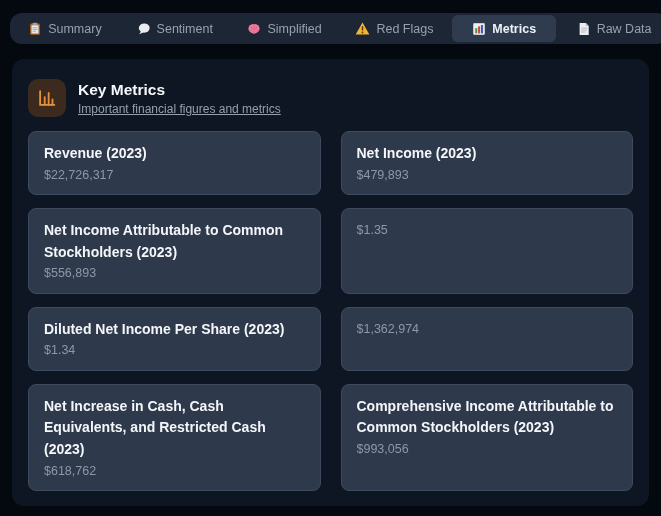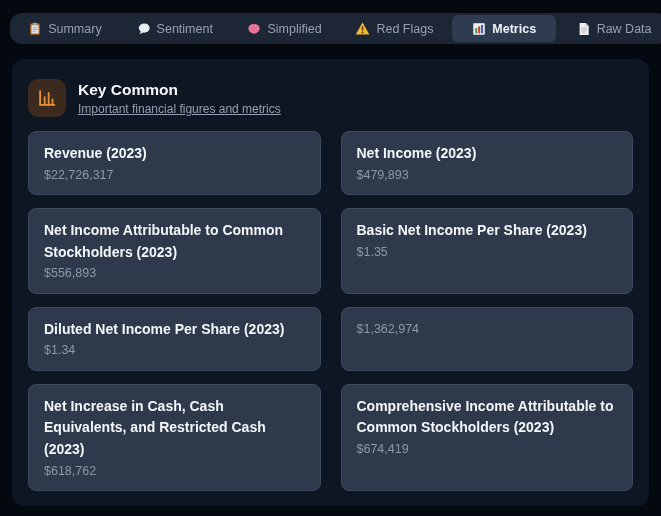--- a/index.html
+++ b/index.html
@@ -136,51 +136,50 @@
   <div class="header">
     <div class="hicon">
       <svg width="22" height="22" viewBox="0 0 24 24" fill="none" stroke="#e5913c" stroke-width="2" stroke-linecap="round">
         <path d="M4.5 4.5 V19.5 H20"></path>
         <line x1="9.5" y1="11" x2="9.5" y2="19.5"></line>
         <line x1="13.8" y1="6.5" x2="13.8" y2="19.5"></line>
         <line x1="18" y1="13.5" x2="18" y2="19.5"></line>
       </svg>
     </div>
     <div class="htext">
-      <div class="title">Key Common</div>
+      <div class="title">Key Metrics</div>
       <div class="subtitle">Important financial figures and metrics</div>
     </div>
   </div>
 
   <div class="grid">
     <div class="card">
       <div class="label">Revenue (2023)</div>
       <div class="value">$22,726,317</div>
     </div>
     <div class="card">
       <div class="label">Net Income (2023)</div>
       <div class="value">$479,893</div>
     </div>
     <div class="card">
       <div class="label">Net Income Attributable to Common Stockholders (2023)</div>
       <div class="value">$556,893</div>
     </div>
     <div class="card">
-      <div class="label">Basic Net Income Per Share (2023)</div>
       <div class="value">$1.35</div>
     </div>
     <div class="card">
       <div class="label">Diluted Net Income Per Share (2023)</div>
       <div class="value">$1.34</div>
     </div>
     <div class="card">
       <div class="value">$1,362,974</div>
     </div>
     <div class="card">
       <div class="label">Net Increase in Cash, Cash Equivalents, and Restricted Cash (2023)</div>
       <div class="value">$618,762</div>
     </div>
     <div class="card">
       <div class="label">Comprehensive Income Attributable to Common Stockholders (2023)</div>
-      <div class="value">$674,419</div>
+      <div class="value">$993,056</div>
     </div>
   </div>
 </section>
 
 </body></html>

